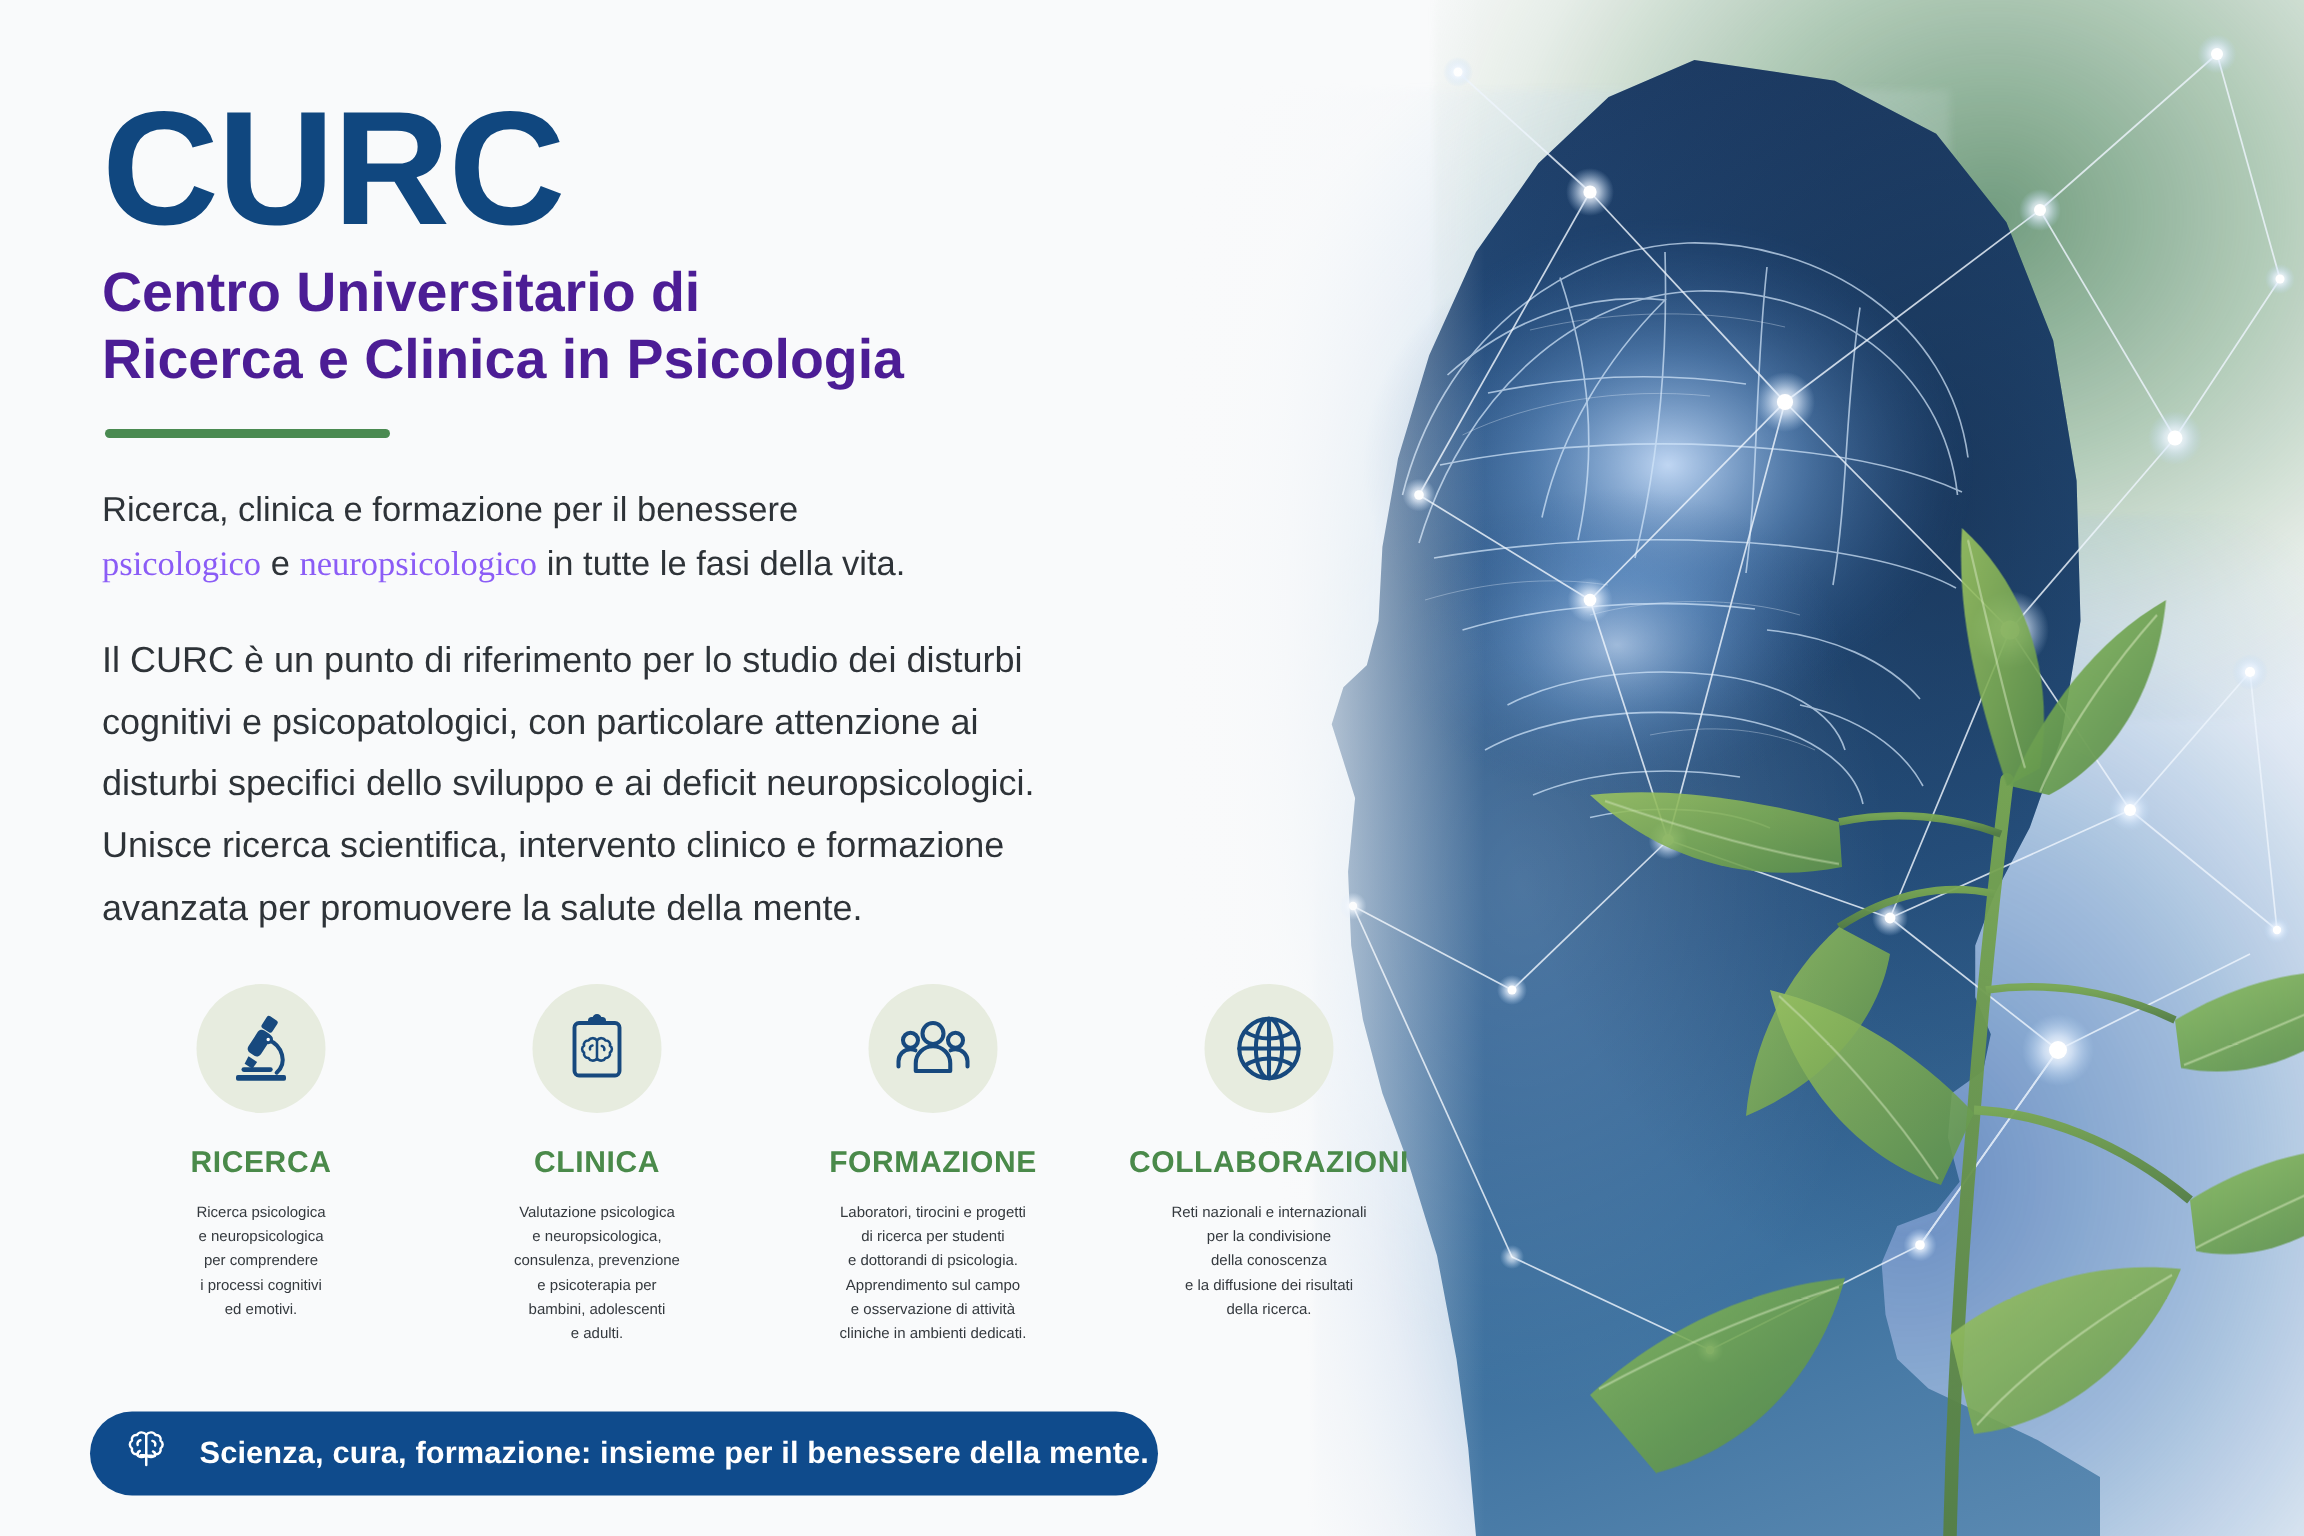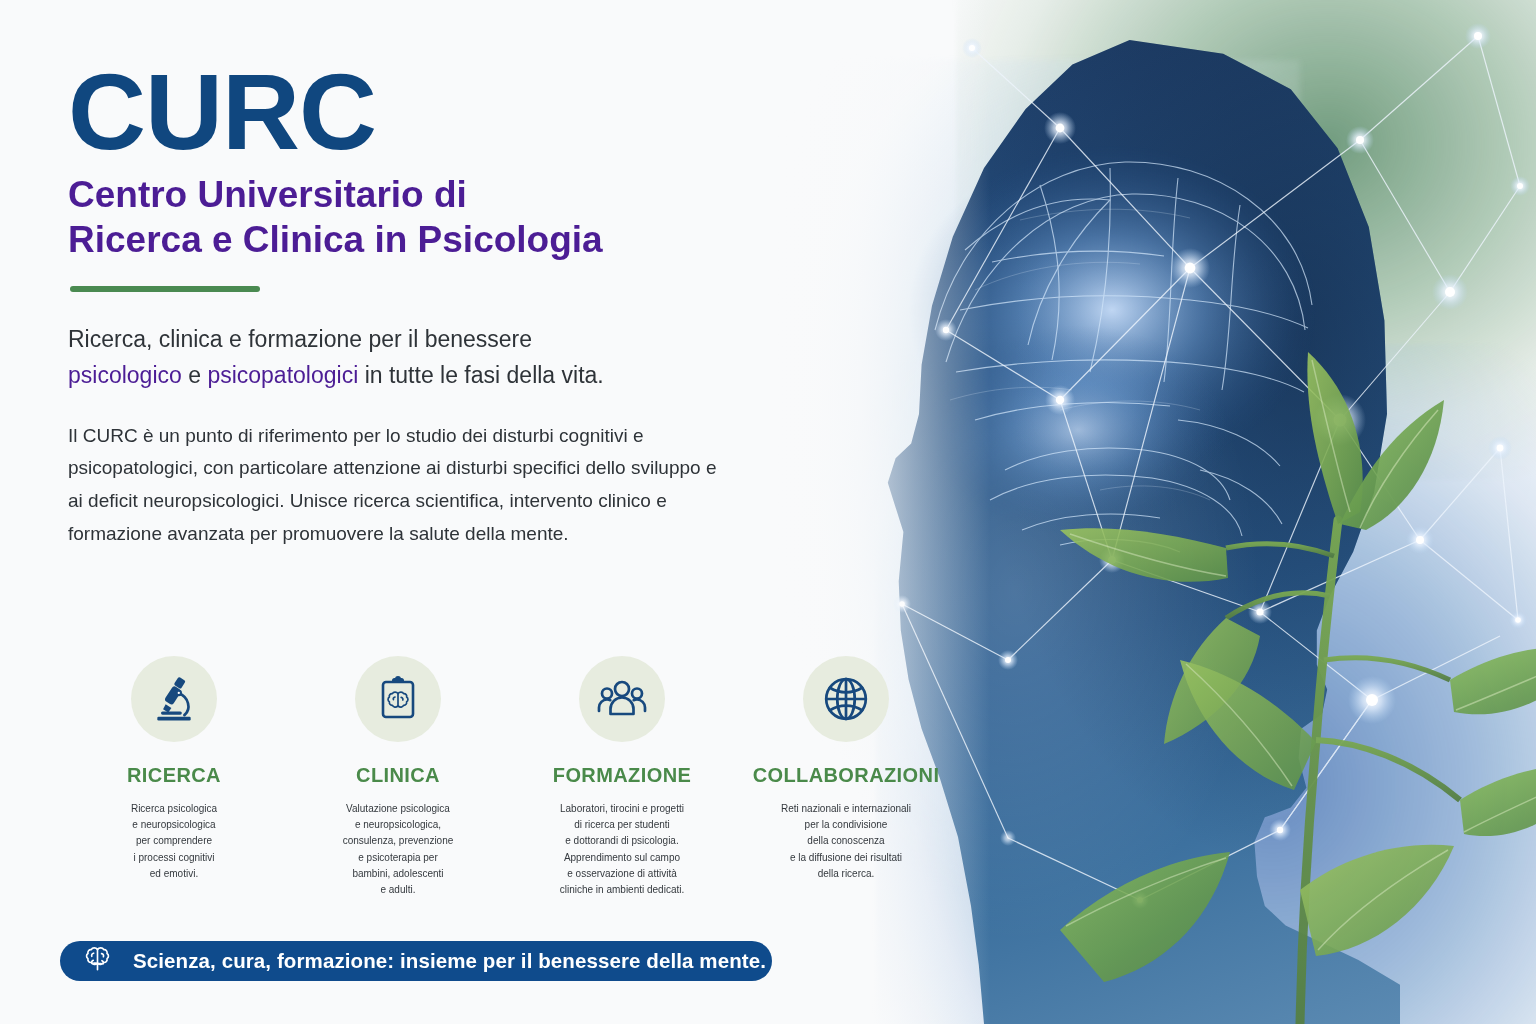--- a/index.html
+++ b/index.html
@@ -75,40 +75,40 @@
     font-size:108px; font-weight:700; color:#10477f; letter-spacing:-1px;
     line-height:1.0; margin-bottom:6px;
   }
   .subtitle {
     font-size:37px; font-weight:700; color:#4c1d95; line-height:1.22;
     margin-bottom:24px;
   }
   .rule { width:190px; height:6px; background:#4a8a51; border-radius:3px; margin:6px 0 30px 2px; }
 
   .lede { font-size:23px; color:#2e3338; line-height:1.55; margin-bottom:26px; }
-  .lede .g { color:#4c1d95; }
-
-  .para { font-size:19px; color:#2e3338; line-height:1.72; max-width:650px; }
+  .lede .g { color:#8b5cf6;font-family:Liberation Serif, serif; }
+
+  .para { font-size:24px; color:#2e3338; line-height:1.72; max-width:650px; }
 
   
   .features { position:absolute; left:62px; top:656px; width:900px; display:flex; }
   .feat { width:224px; display:flex; flex-direction:column; align-items:center; }
   .feat .circ {
     width:86px; height:86px; border-radius:50%; background:#e7ecdf;
     display:flex; align-items:center; justify-content:center; margin-bottom:22px;
   }
   .feat .ftitle {
     font-size:20px; font-weight:700; color:#4a8a4a; letter-spacing:.4px;
     margin-bottom:14px; text-align:center; white-space:nowrap;
   }
   .feat .fdesc { font-size:10px; color:#34393e; line-height:1.62; text-align:center; }
 
   
   .banner {
-    position:absolute; left:60px; top:941px; height:40px; width:712px;
+    position:absolute; left:60px; top:941px; height:56px; width:712px;
     background:#0f4b8c; border-radius:28px; display:flex; align-items:center;
     padding-left:22px; gap:20px;
   }
   .banner .btext { font-size:20.5px; font-weight:700; color:#ffffff; letter-spacing:.1px; }
 </style>
 </head>
 <body>
 
 <div class="poster">
 
@@ -289,21 +289,21 @@
   <div class="content">
     <div class="logo">CURC</div>
     <div class="subtitle">
       <div>Centro Universitario di</div>
       <div>Ricerca e Clinica in Psicologia</div>
     </div>
     <div class="rule"></div>
 
     <div class="lede">
       <span>Ricerca, clinica e formazione per il benessere</span><br>
-      <span class="g">psicologico</span><span> e </span><span class="g">psicopatologici</span><span> in tutte le fasi della vita.</span>
+      <span class="g">psicologico</span><span> e </span><span class="g">neuropsicologico</span><span> in tutte le fasi della vita.</span>
     </div>
 
     <div class="para">Il CURC è un punto di riferimento per lo studio dei disturbi cognitivi e psicopatologici, con particolare attenzione ai disturbi specifici dello sviluppo e ai deficit neuropsicologici. Unisce ricerca scientifica, intervento clinico e formazione avanzata per promuovere la salute della mente.</div>
   </div>
 
   <div class="features">
 
     <div class="feat">
       <div class="circ">
         <svg width="50" height="50" viewBox="0 0 48 48" fill="none" stroke="#17497e" stroke-width="2.6" stroke-linecap="round" stroke-linejoin="round">

